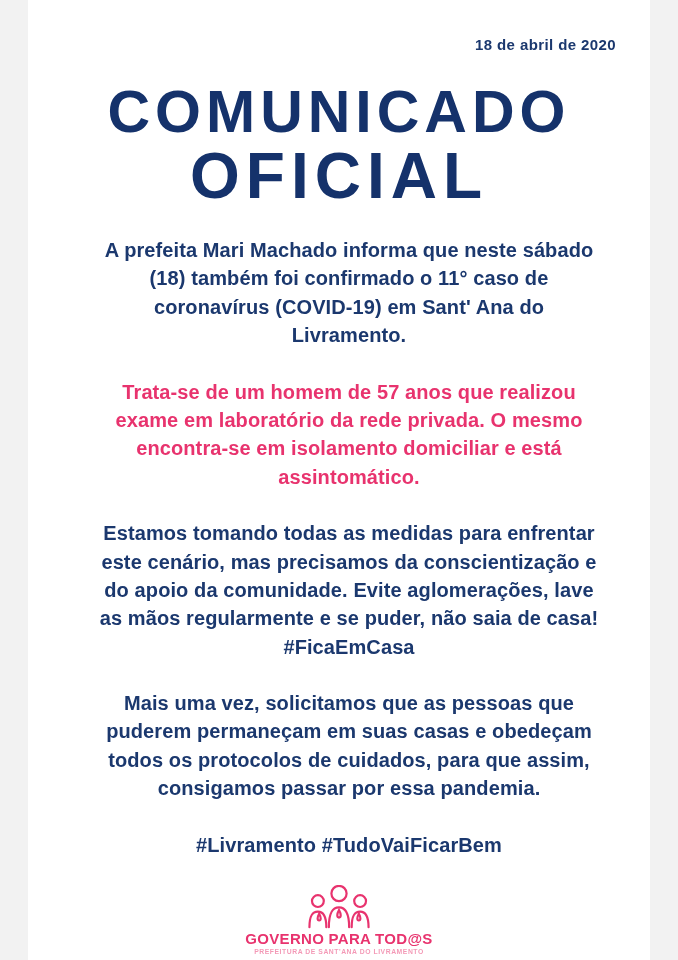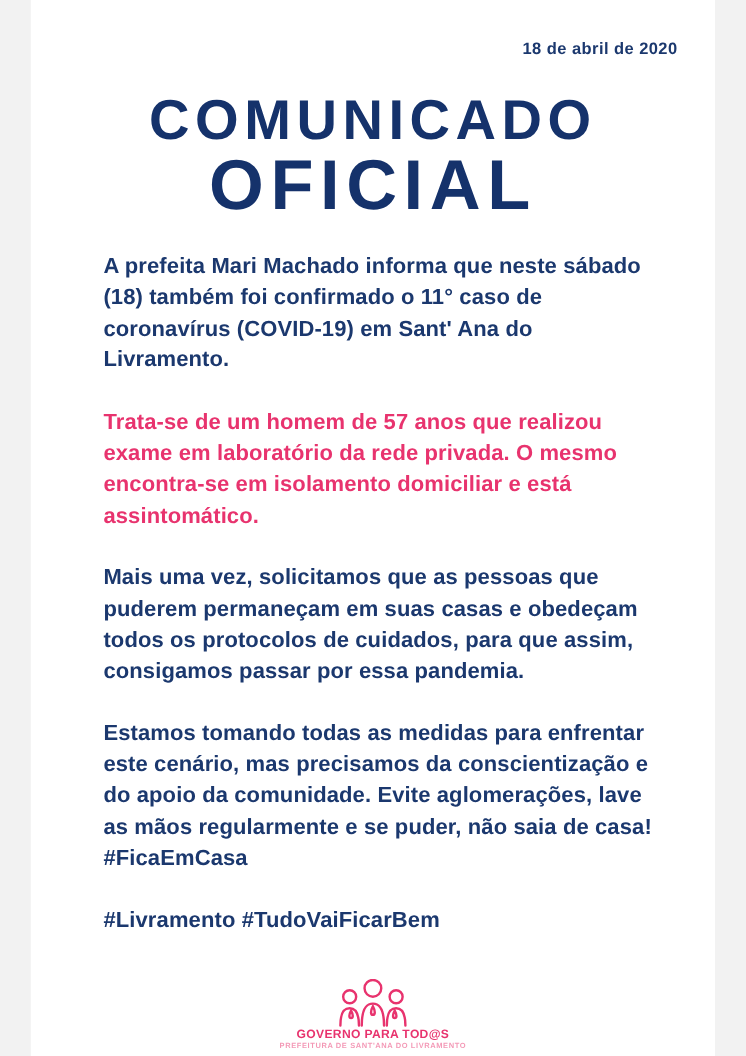--- a/index.html
+++ b/index.html
@@ -31,62 +31,63 @@
 
   .title {
     margin-top: 30px;
     text-align: center;
     color: #15326b;
     font-weight: bold;
     line-height: 1;
   }
   .title .line1 {
     display: block;
-    font-size: 51px;
+    font-size: 59px;
     letter-spacing: 5px;
   }
   .title .line2 {
     display: block;
     margin-top: 2px;
     font-size: 64px;
     letter-spacing: 6px;
   }
 
   .content {
     margin-top: 28px;
     padding: 0 46px 0 66px;
   }
   .content p {
     font-size: 20px;
     font-weight: 600;
     line-height: 1.42;
     color: var(--navy);
     margin-bottom: 28px;
     letter-spacing: 0.1px;
+    text-align: center;
   }
   .content p.pink { color: var(--pink); }
   .content p.hashtags { margin-top: 6px; }
 
   .footer {
     position: absolute;
     left: 0;
     right: 0;
     bottom: 5px;
     text-align: center;
   }
   .footer .logo-icon {
     display: block;
     margin: 0 auto;
     width: 76px;
     height: 44px;
   }
   .footer .logo-title {
     margin-top: 1px;
     color: var(--pink);
-    font-size: 11px;
+    font-size: 15px;
     font-weight: bold;
     letter-spacing: 0.3px;
   }
   .footer .logo-subtitle {
     margin-top: 1px;
     color: var(--pink);
     opacity: 0.5;
     font-size: 6.8px;
     font-weight: bold;
     letter-spacing: 0.55px;
@@ -100,22 +101,22 @@
   <div class="date">18 de abril de 2020</div>
 
   <h1 class="title">
     <span class="line1">COMUNICADO</span>
     <span class="line2">OFICIAL</span>
   </h1>
 
   <div class="content">
     <p>A prefeita Mari Machado informa que neste sábado (18) também foi confirmado o 11° caso de coronavírus (COVID-19) em Sant' Ana do Livramento.</p>
     <p class="pink">Trata-se de um homem de 57 anos que realizou exame em laboratório da rede privada. O mesmo encontra-se em isolamento domiciliar e está assintomático.</p>
+    <p>Estamos tomando todas as medidas para enfrentar este cenário, mas precisamos da conscientização e do apoio da comunidade. Evite aglomerações, lave as mãos regularmente e se puder, não saia de casa! #FicaEmCasa</p>
     <p>Mais uma vez, solicitamos que as pessoas que puderem permaneçam em suas casas e obedeçam todos os protocolos de cuidados, para que assim, consigamos passar por essa pandemia.</p>
-    <p>Estamos tomando todas as medidas para enfrentar este cenário, mas precisamos da conscientização e do apoio da comunidade. Evite aglomerações, lave as mãos regularmente e se puder, não saia de casa! #FicaEmCasa</p>
     <p class="hashtags">#Livramento #TudoVaiFicarBem</p>
   </div>
 
   <div class="footer">
     <svg class="logo-icon" viewBox="0 0 90 52" fill="none" stroke="#e8336e" stroke-width="2.6" stroke-linecap="round" xmlns="http://www.w3.org/2000/svg">
 
       <circle cx="20" cy="19" r="7"></circle>
       <path d="M10,50 C10,37 13,31.5 20,31.5 C27,31.5 30,37 30,50"></path>
       <path d="M21.5,34 C19,38.5 19.2,42 21.5,42 C23.8,42 24,38.5 21.5,34 Z"></path>
 

